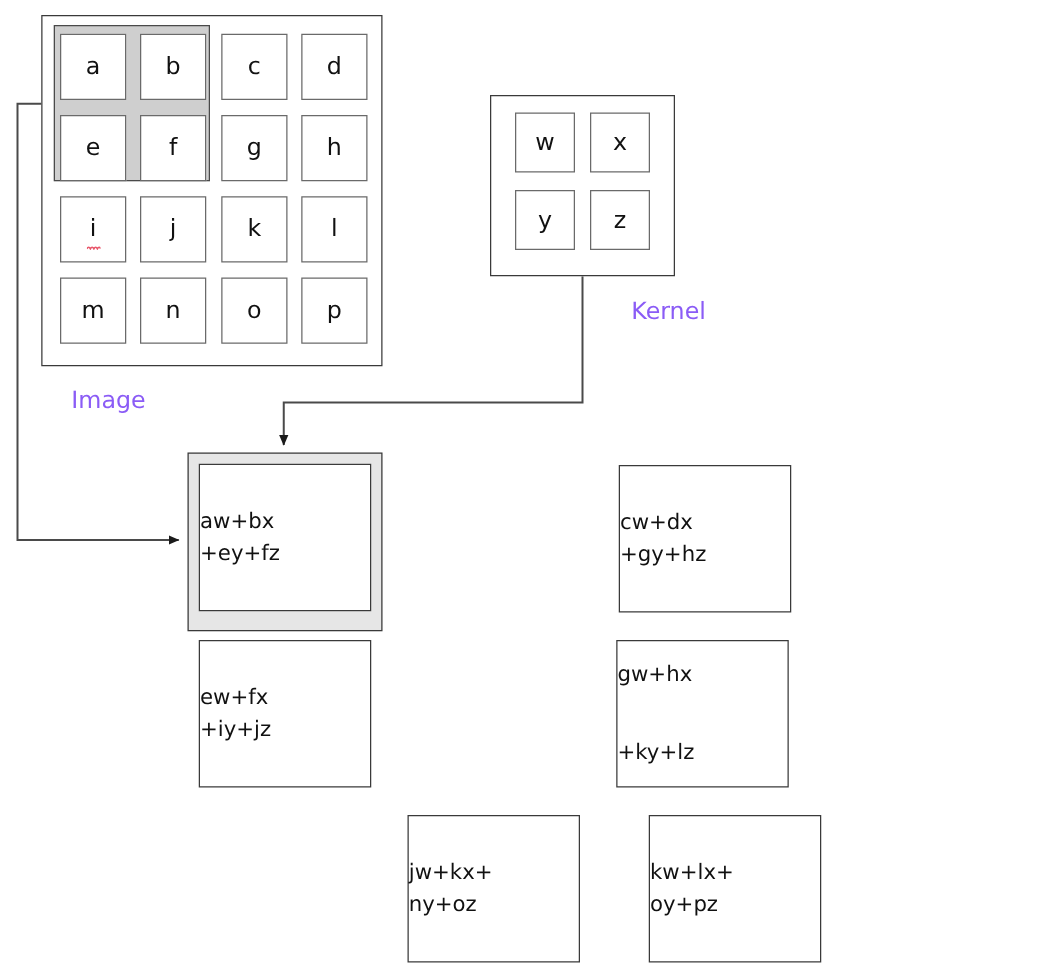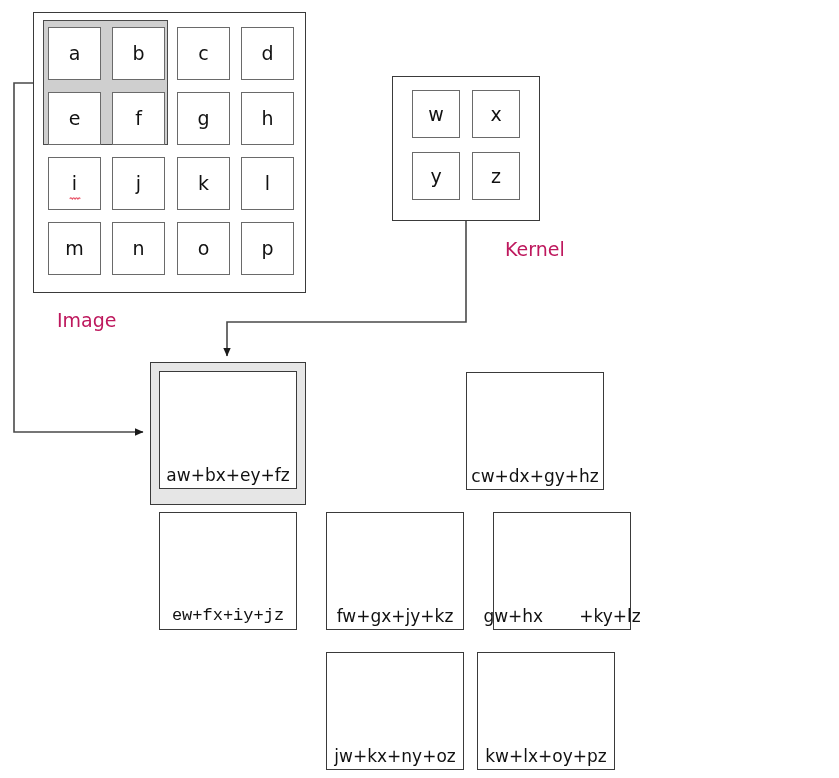--- a/index.html
+++ b/index.html
@@ -93,21 +93,22 @@
 
   
   .act-cell {
     position: absolute;
     width: 138px;
     height: 118px;
     border: 1px solid #3a3a3a;
     box-sizing: border-box;
     background: #ffffff;
     display: flex;
-    align-items: flex-end;
+    flex-direction: column;
+    align-items: flex-start;
     justify-content: center;
     font-size: 17px;
     line-height: 1.55;
     color: #111111;
     text-align: center;
   }
   #act-highlight {
     position: absolute;
     left: 150px;
     top: 362px;
@@ -116,21 +117,21 @@
     background: #e6e6e6;
     border: 1px solid #3a3a3a;
     box-sizing: border-box;
   }
 
   
   .label {
     position: absolute;
     font-size: 19px;
     line-height: 1;
-    color: #be185d;
+    color: #8b5cf6;
     white-space: nowrap;
   }
   #label-image { left: 57px; top: 311px; text-align: right; }
   #label-kernel { left: 505px; top: 240px; }
   #label-activation { left: 663px; top: 702px; }
 
   
   .conn {
     position: absolute;
     left: 0;
@@ -204,41 +205,37 @@
   <div class="kernel-cell" style="left:472px; top:152px;">z</div>
 
   <div class="label" id="label-kernel">Kernel</div>
 
   <div id="act-highlight"></div>
 
   <div class="act-cell" style="left:159px; top:371px;">
     <span>aw+bx</span>
     <span>+ey+fz</span>
   </div>
-  <div class="act-cell" style="left:466px; top:372px;">
+  <div class="act-cell" style="left:495px; top:372px;">
     <span>cw+dx</span>
     <span>+gy+hz</span>
   </div>
 
-  <div class="act-cell" style="left:159px; top:512px;font-family:Liberation Mono, monospace;">
+  <div class="act-cell" style="left:159px; top:512px;">
     <span>ew+fx</span>
     <span>+iy+jz</span>
-  </div>
-  <div class="act-cell" style="left:326px; top:512px;">
-    <span>fw+gx</span>
-    <span>+jy+kz</span>
   </div>
   <div class="act-cell" style="left:493px; top:512px;gap:36px;">
     <span>gw+hx</span>
     <span>+ky+lz</span>
   </div>
 
   <div class="act-cell" style="left:326px; top:652px;">
     <span>jw+kx+</span>
     <span>ny+oz</span>
   </div>
-  <div class="act-cell" style="left:477px; top:652px;">
+  <div class="act-cell" style="left:519px; top:652px;">
     <span>kw+lx+</span>
     <span>oy+pz</span>
   </div>
 
 
 </div>
 
 </body></html>

